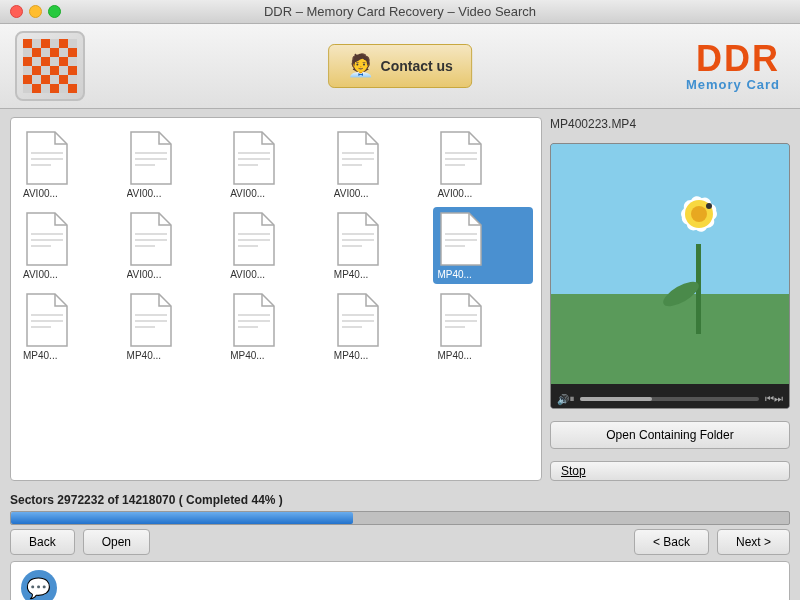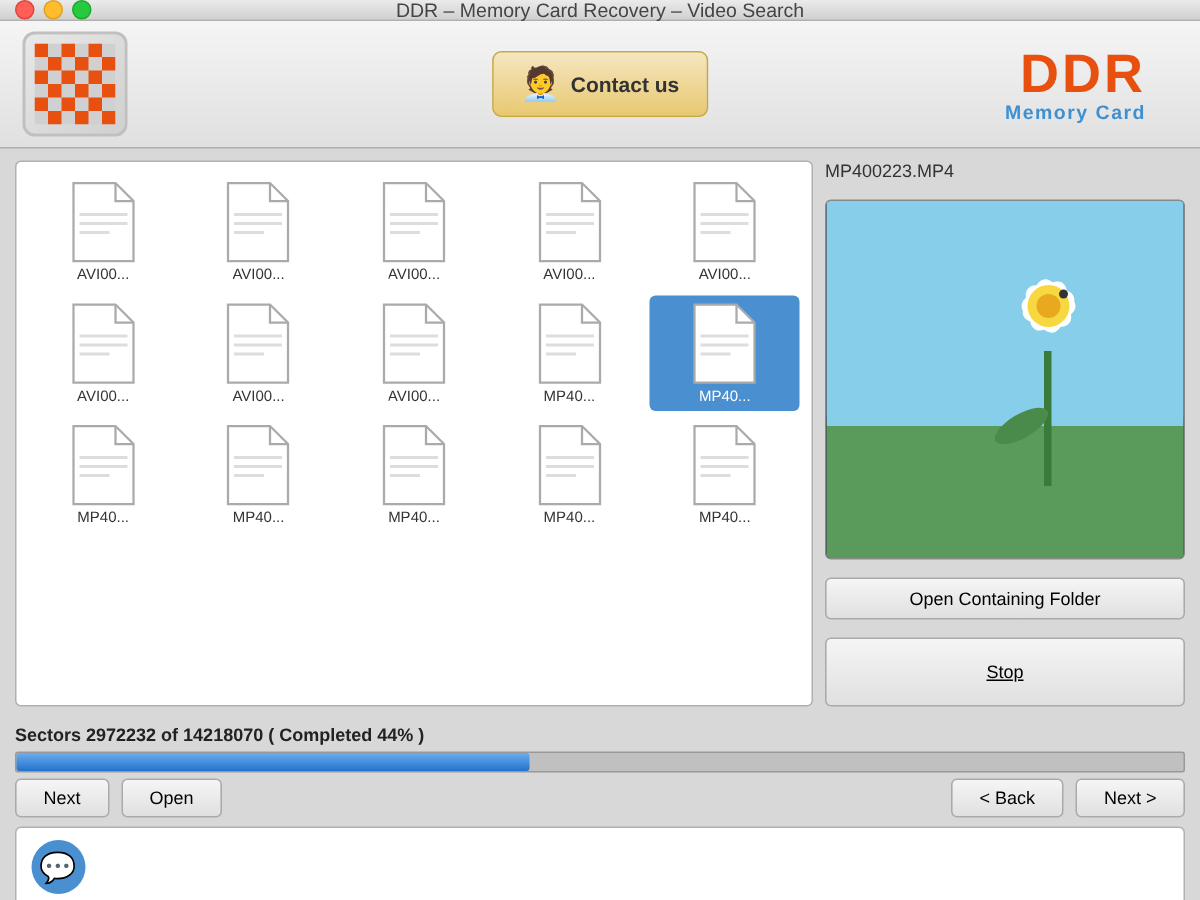--- a/index.html
+++ b/index.html
@@ -7,21 +7,21 @@
       width: 800px;
       height: 600px;
       background: #d6d6d6;
       font-family: -apple-system, 'Helvetica Neue', Arial, sans-serif;
       font-size: 12px;
       overflow: hidden;
     }
 
     
     #titlebar {
-      height: 14px;
+      height: 24px;
       background: linear-gradient(to bottom, #ebebeb, #d0d0d0);
       border-bottom: 1px solid #b0b0b0;
       display: flex;
       align-items: center;
       justify-content: center;
       position: relative;
     }
     #titlebar .window-controls {
       position: absolute;
       left: 10px;
@@ -76,21 +76,21 @@
       gap: 6px;
       font-size: 14px;
       font-weight: 600;
       color: #333;
     }
     #contact-btn .agent-icon {
       font-size: 22px;
     }
     #ddr-brand {
       position: absolute;
-      right: 36px;
+      right: 20px;
       text-align: right;
     }
     #ddr-brand .ddr-text {
       font-size: 36px;
       font-weight: 900;
       color: #e85010;
       line-height: 1;
       letter-spacing: 2px;
     }
     #ddr-brand .memory-card-text {
@@ -119,21 +119,21 @@
       padding: 8px;
     }
     #file-grid {
       display: grid;
       grid-template-columns: repeat(5, 1fr);
       gap: 4px;
     }
     .file-item {
       display: flex;
       flex-direction: column;
-      align-items: center;
+      align-items: flex-start;
       padding: 4px;
       border-radius: 4px;
       cursor: pointer;
     }
     .file-item.selected {
       background: #4a90d0;
     }
     .file-item.selected .file-label {
       color: white;
     }
@@ -216,24 +216,24 @@
       padding: 6px 6px;
       cursor: pointer;
       font-size: 12px;
       text-align: center;
       width: 100%;
     }
     #stop-btn {
       background: linear-gradient(to bottom, #f5f5f5, #e0e0e0);
       border: 1px solid #aaa;
       border-radius: 4px;
-      padding: 15px 10px;
+      padding: 2px 10px;
       cursor: pointer;
       font-size: 12px;
-      text-align: center;
+      text-align: left;
       width: 100%;
       text-decoration: underline;
     }
 
     
     #footer-area {
       background: #d8d8d8;
       padding: 4px 10px 0;
     }
     #sectors-line {
@@ -564,21 +564,21 @@
   </div>
 </div>
 
 <div id="footer-area">
   <div id="sectors-line">Sectors 2972232 of 14218070   ( Completed 44% )</div>
   <div id="progress-track">
     <div id="progress-fill"></div>
   </div>
   <div id="button-row">
     <button class="nav-btn">
-      <span>Next</span>
+      <span>Back</span>
     </button>
     <button class="nav-btn">
       <span>Open</span>
     </button>
     <button class="nav-btn right" style="margin-left:auto;">
       <span>&lt; Back</span>
     </button>
     <button class="nav-btn">
       <span>Next &gt;</span>
     </button>

